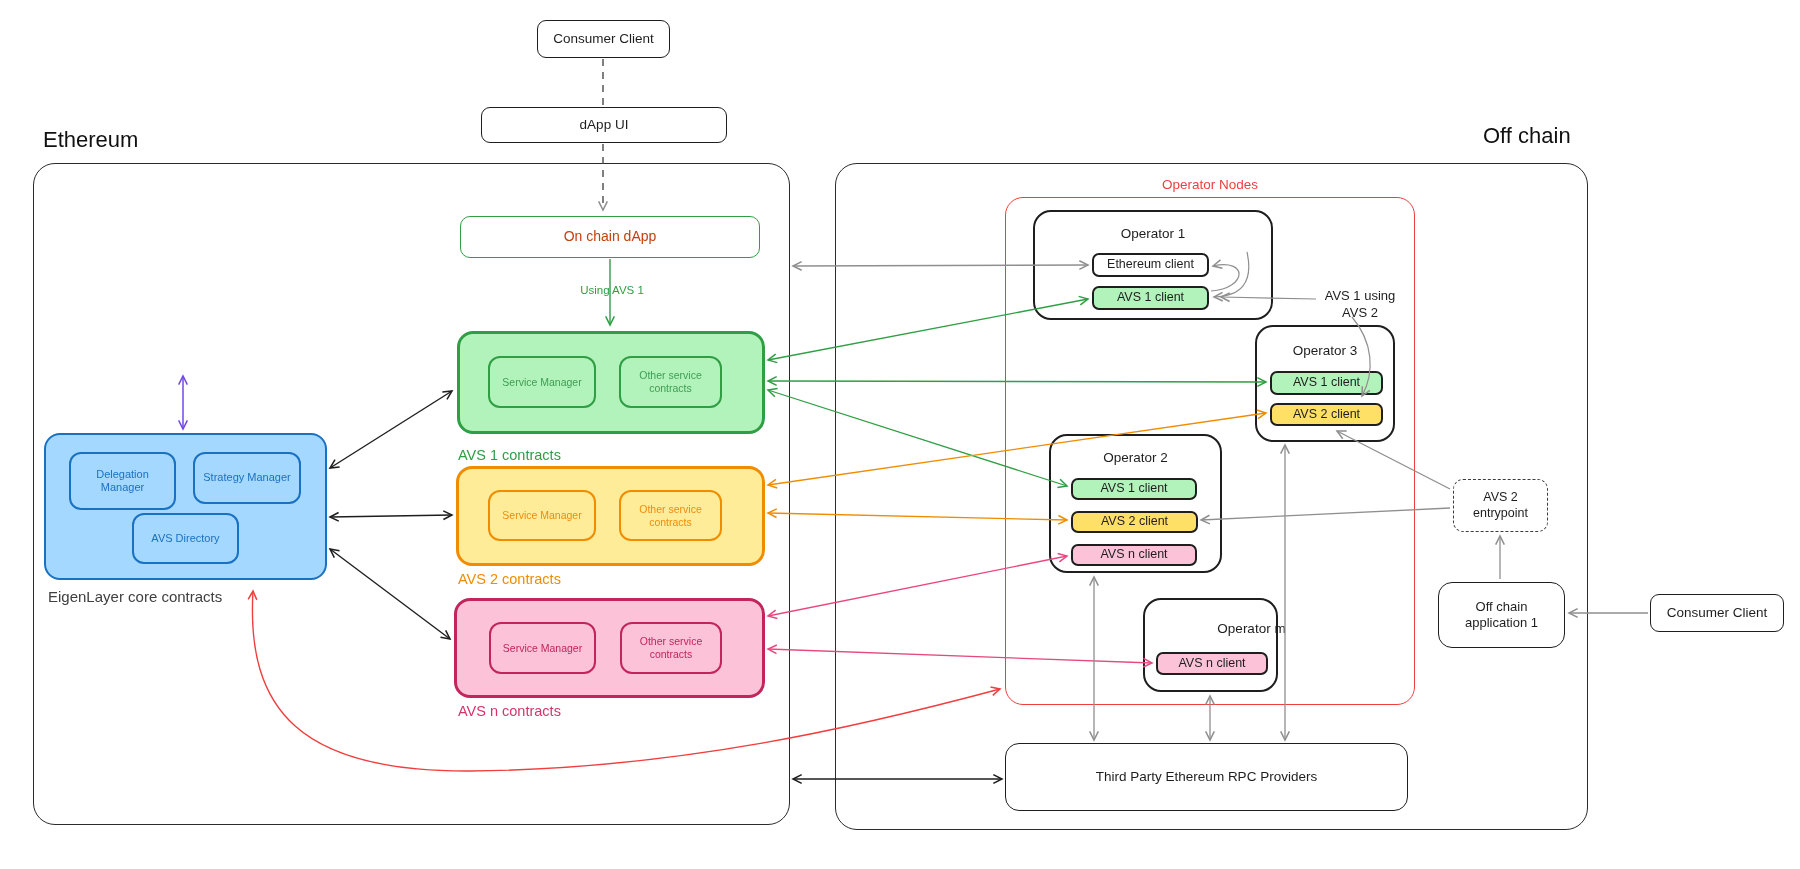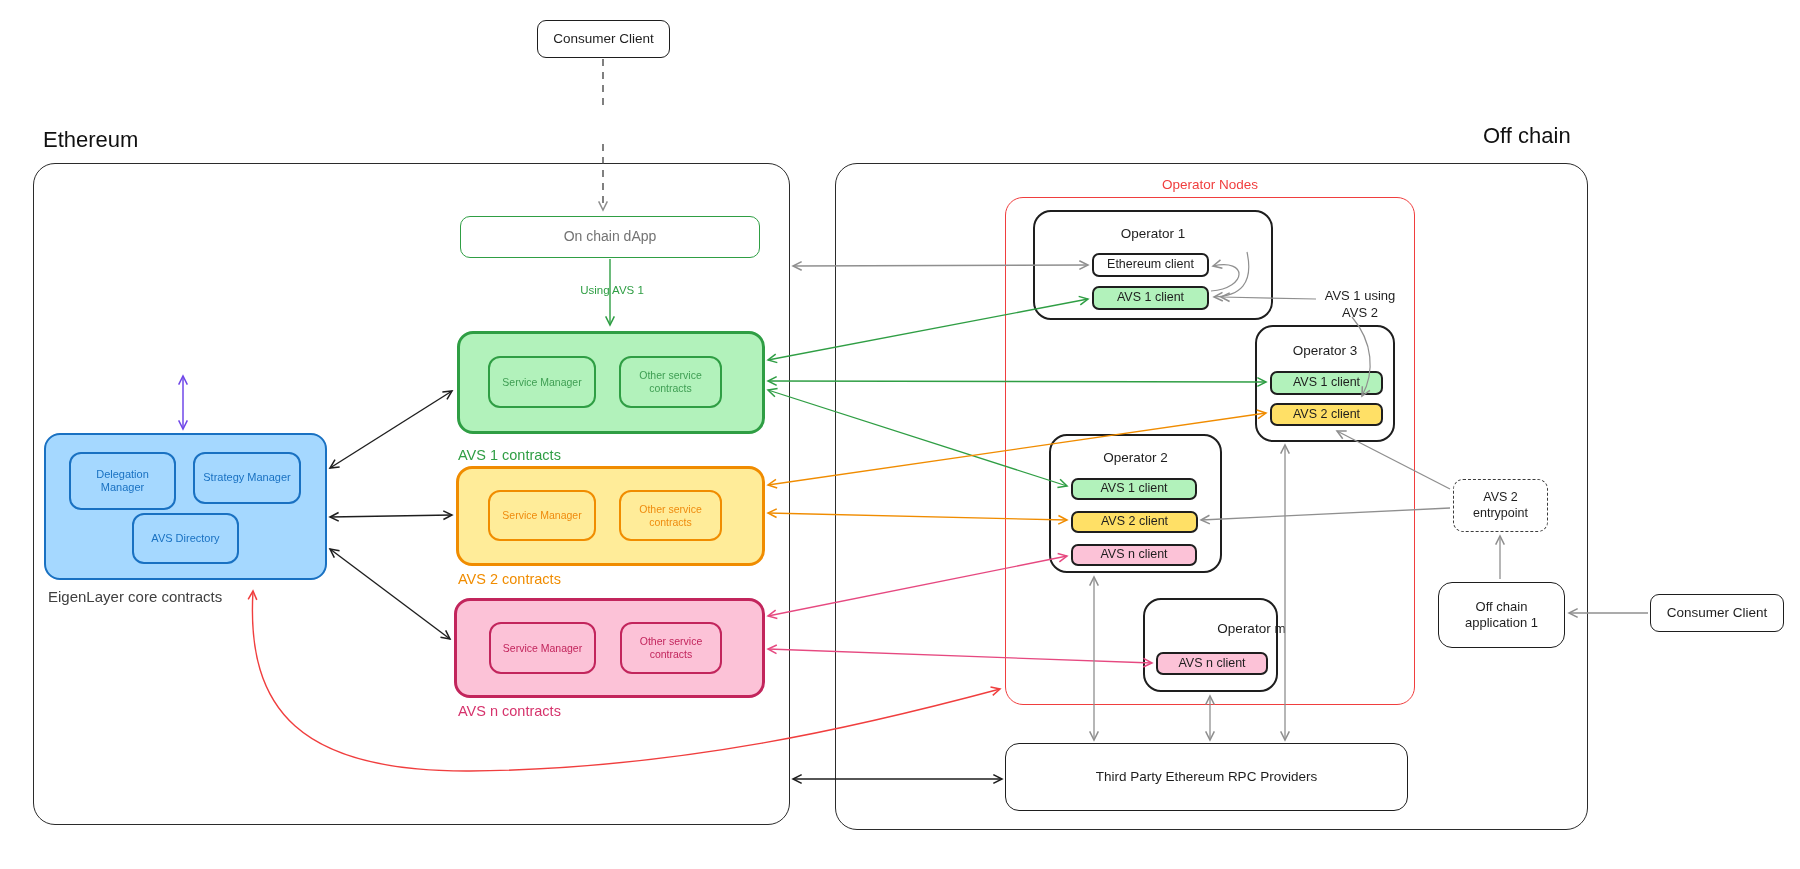--- a/index.html
+++ b/index.html
@@ -8,21 +8,21 @@
   .n{position:absolute;box-sizing:border-box;display:flex;align-items:center;justify-content:center;
      text-align:center;white-space:pre-line;line-height:1.22;background:#fff;}
   .cap{position:absolute;white-space:pre;background:transparent;}
   .container{position:absolute;box-sizing:border-box;border:1.7px solid #2b2b2b;border-radius:22px;background:#fff;}
   .dashed{border:1.6px dashed #3c3c3c;}
   
   .seclabel{position:absolute;font-size:22px;color:#111;}
   
   .plain{border:1.5px solid #1e1e1e;border-radius:9px;font-size:13.5px;}
   
-  .onchain{border:1.6px solid #2f9e44;border-radius:10px;color:#737373;font-size:14px;}
+  .onchain{border:1.6px solid #2f9e44;border-radius:10px;color:#c2410c;font-size:14px;}
   
   .stakers{border:1.5px solid #7048e8;border-radius:18px;color:#7048e8;font-size:13px;}
   
   .core{background:#a5d8ff;border:2.6px solid #1971c2;border-radius:16px;}
   .coreinner{background:#a5d8ff;border:2px solid #1971c2;border-radius:12px;color:#1971c2;font-size:11px;}
   
   .avs{border-radius:16px;}
   .avs1{background:#b2f2bb;border:3px solid #2f9e44;}
   .avs2{background:#ffec99;border:3px solid #f08c00;}
   .avsn{background:#fcc2d7;border:3px solid #c2255c;}
@@ -46,20 +46,21 @@
 <body>
 
 <div class="canvas">
 
   <div class="container" style="left:33px;top:163px;width:757px;height:662px;"></div>
   <div class="container" style="left:835px;top:163px;width:753px;height:667px;"></div>
   <div class="seclabel cap" style="left:43px;top:127px;">Ethereum</div>
   <div class="seclabel cap" style="left:1483px;top:123px;">Off chain</div>
 
   <div class="n plain" style="left:537px;top:20px;width:133px;height:38px;">Consumer Client</div>
+  <div class="n plain dashed" style="left:481px;top:107px;width:246px;height:36px;">dApp UI</div>
   <div class="n onchain" style="left:460px;top:216px;width:300px;height:42px;">On chain dApp</div>
   <div class="smalltext" style="left:560px;top:283px;width:104px;font-size:11.5px;color:#2f9e44;">Using AVS 1</div>
 
   <div class="n core" style="left:44px;top:433px;width:283px;height:147px;"></div>
   <div class="n coreinner" style="left:69px;top:452px;width:107px;height:58px;">Delegation
 Manager</div>
   <div class="n coreinner" style="left:193px;top:452px;width:108px;height:52px;">Strategy Manager</div>
   <div class="n coreinner" style="left:132px;top:513px;width:107px;height:51px;">AVS Directory</div>
   <div class="cap" style="left:48px;top:588px;font-size:15px;color:#404040;">EigenLayer core contracts</div>
 

